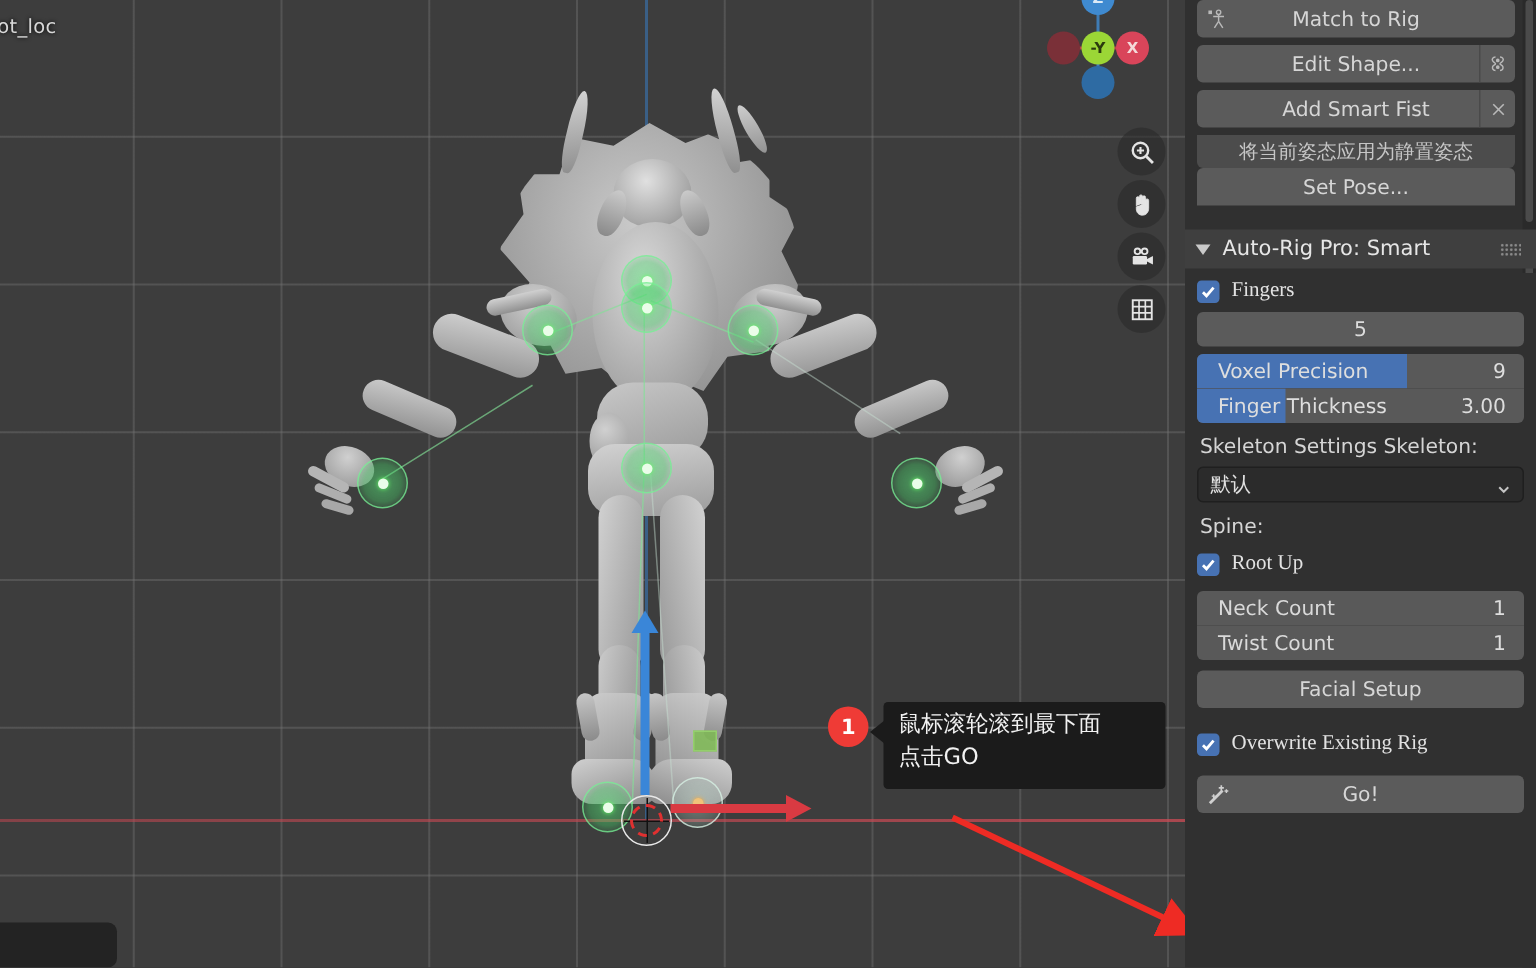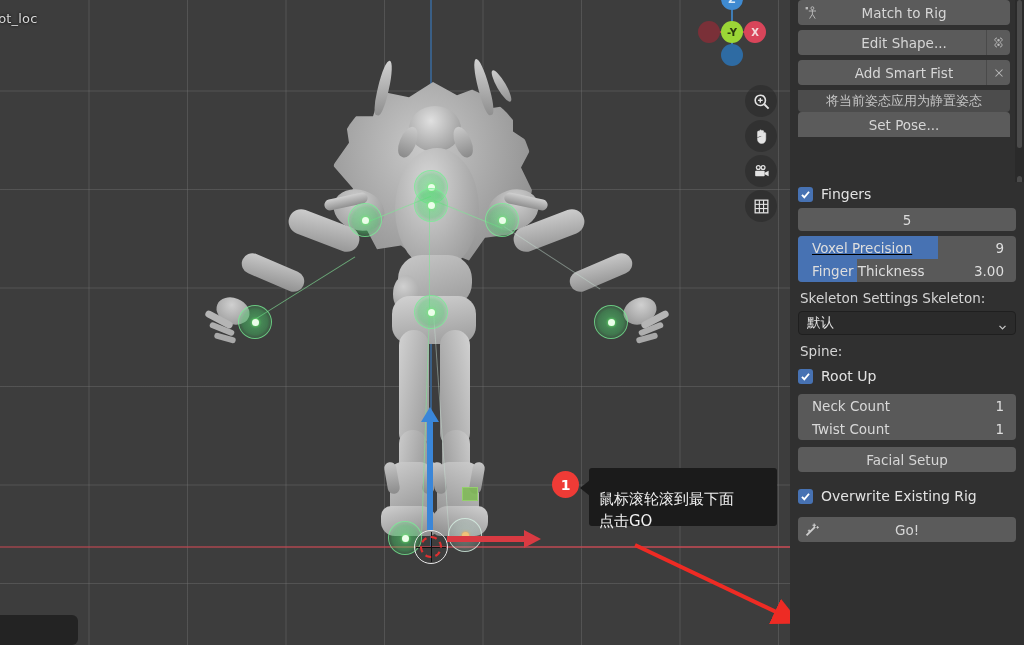--- a/index.html
+++ b/index.html
@@ -147,21 +147,21 @@
     border-radius: 50%; background: rgba(40,40,40,0.55);
     display: flex; align-items: center; justify-content: center;
     color: #e2e2e2;
   }
   .vp-btn svg { width: 19px; height: 19px; fill: #e4e4e4; }
 
   
   .annot-tip {
     position: absolute; left: 589px; top: 468px; width: 188px; height: 58px;
     background: #1b1b1b; border-radius: 3px;
-    padding: 20px 10px;
+    padding: 3px 10px;
     color: #f2f2f2; font-size: 15px; line-height: 22px;
     white-space: pre-line;
   }
   .annot-tip::before {
     content: ""; position: absolute; left: -9px; top: 12px;
     border-top: 8px solid transparent; border-bottom: 8px solid transparent;
     border-right: 10px solid #1b1b1b;
   }
   .annot-badge {
     position: absolute; left: 552px; top: 471px;
@@ -227,21 +227,21 @@
   }
 
   .chk-row { display: flex; align-items: center; height: 24px; margin-bottom: 2px; }
   .chk {
     width: 15px; height: 15px; border-radius: 3px;
     background: #4772b3; margin-right: 8px;
     display: flex; align-items: center; justify-content: center;
     flex-shrink: 0;
   }
   .chk svg { width: 11px; height: 11px; stroke: #fff; stroke-width: 2.4; fill: none; }
-  .chk-label { color: #e2e2e2; font-size: 14px; }
+  .chk-label { color: #e2e2e2; font-size: 14px; font-family: Liberation Serif, serif; }
 
   .numfield {
     position: relative; width: 100%; height: 23px;
     background: #5b5b5b; border-radius: 4px;
     display: flex; align-items: center; justify-content: center;
     color: #dcdcdc; font-size: 13.5px;
     margin-bottom: 5px;
   }
 
   .dropdown {
@@ -254,21 +254,21 @@
     position: absolute; right: 8px; top: 50%; transform: translateY(-50%);
     width: 9px; height: 9px;
   }
   .dropdown .chev svg { stroke: #c4c4c4; stroke-width: 1.8; fill: none; }
 
   .slider {
     position: relative; width: 100%; height: 23px;
     background: #595959; overflow: hidden;
     display: flex; align-items: center;
   }
-  .slider.first { border-radius: 4px 4px 0 0; text-decoration: underline; }
+  .slider.first { border-radius: 4px 4px 0 0; }
   .slider.last  { border-radius: 0 0 4px 4px; }
   .slider .fill {
     position: absolute; left: 0; top: 0; height: 100%;
     background: #4772b3;
   }
   .slider .s-label {
     position: relative; z-index: 2; padding-left: 14px;
     color: #dedede; font-size: 13.5px;
   }
   .slider .s-val {
@@ -537,20 +537,25 @@
       </div>
 
       <div class="btn sub">
         <span>将当前姿态应用为静置姿态</span>
       </div>
       <div class="btn top-of-pair">
         <span>Set Pose...</span>
       </div>
     </div>
 
+    <div class="panel-header">
+      <span class="tri"></span>
+      <span>Auto-Rig Pro: Smart</span>
+      <span class="grip"></span>
+    </div>
 
     <div class="panel-body">
 
       <div class="chk-row">
         <span class="chk">
           <svg viewBox="0 0 14 14">
               <polyline points="2.5,7.5 5.5,10.5 11.5,3.5"></polyline>
             </svg>
         </span>
         <span class="chk-label">Fingers</span>

